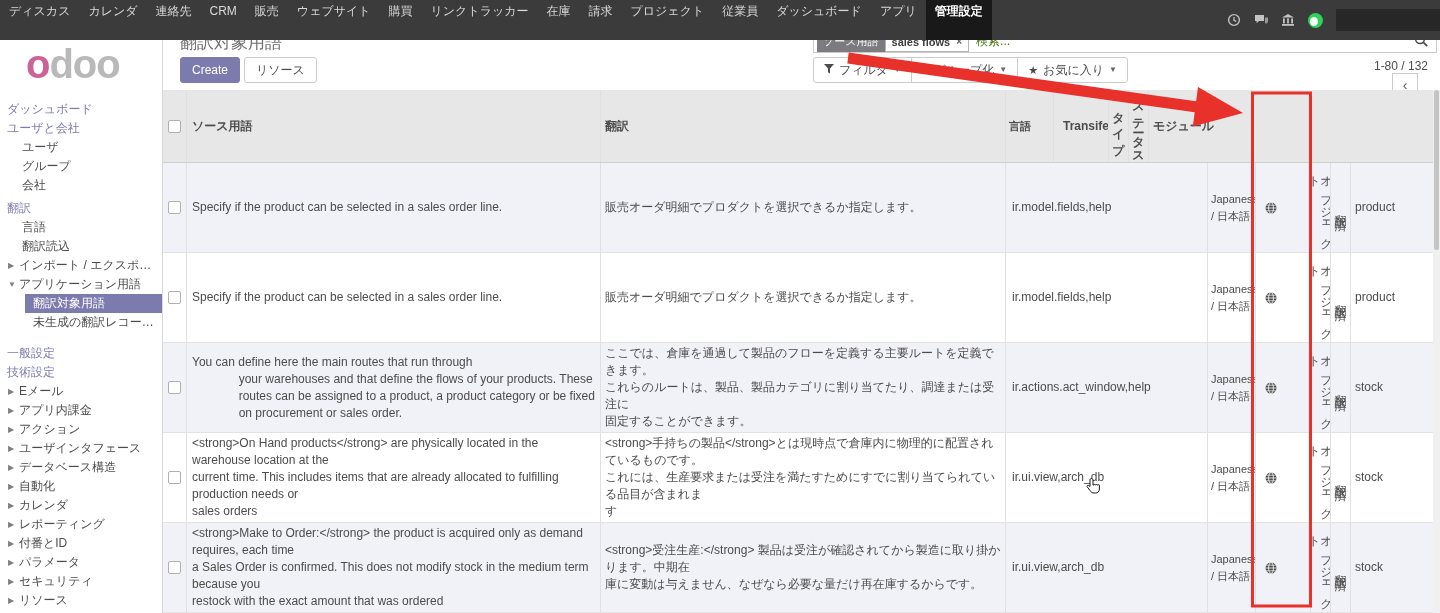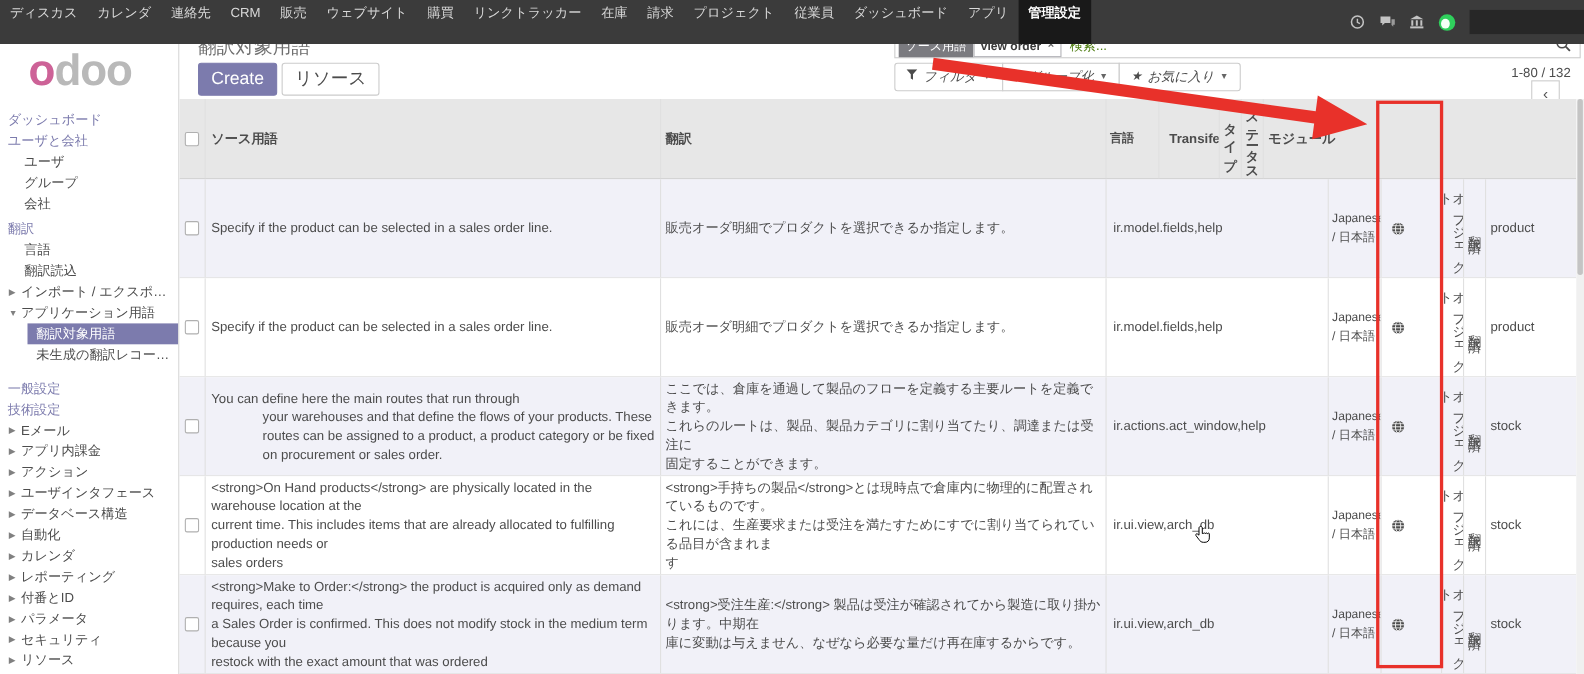--- a/index.html
+++ b/index.html
@@ -31,31 +31,31 @@
   .sb-sublink{padding-left:33px;}
   .sb-selected{background:#7c7bad;color:#fff;margin-left:25px;padding-left:8px;}
   .sb-gap-sm{margin-top:4px;}
   .sb-gap-md{margin-top:12px;}
   .caret{display:inline-block;width:11px;font-size:8px;color:#808080;vertical-align:1px;}
   
   .main{position:absolute;left:163px;top:22px;right:0;bottom:0;background:#fff;}
   .control{position:relative;height:68px;background:#fff;}
   .page-title{position:absolute;left:17px;top:9px;font-size:17px;color:#6f6f6f;}
   .btns{position:absolute;left:17px;top:35px;display:flex;gap:4px;}
-  .btn{font-size:16px;padding:6px 11px;border-radius:3px;border:1px solid #ccc;background:#fff;color:#4c4c4c;cursor:pointer;line-height:1;}
+  .btn{font-size:12px;padding:6px 11px;border-radius:3px;border:1px solid #ccc;background:#fff;color:#4c4c4c;cursor:pointer;line-height:1;}
   .btn-primary{background:#7c7bad;border-color:#7c7bad;color:#fff;}
   .searchbar{position:absolute;left:650px;top:8px;right:3px;height:23px;border:1px solid #ccc;background:#fff;display:flex;align-items:center;padding:0 3px;}
   .facet{display:flex;align-items:stretch;margin-right:7px;font-size:11px;}
   .facet-label{background:#7b7b80;color:#fff;padding:3px 6px;display:flex;align-items:center;}
   .facet-value{border:1px solid #b3b3b8;background:#fff;padding:2px 6px;display:flex;align-items:center;gap:6px;color:#3c3c3c;font-weight:bold;}
   .facet-x{font-size:10px;color:#666;cursor:pointer;font-weight:bold;}
   .search-placeholder{color:#4d7c0f;}
   .mag{margin-left:auto;margin-right:4px;}
   .filterbar{position:absolute;left:650px;top:35px;display:flex;}
-  .fbtn{border:1px solid #ccc;background:#fff;padding:5px 10px;font-size:12px;color:#4c4c4c;cursor:pointer;display:flex;align-items:center;gap:5px;margin-left:-1px;line-height:1.2;font-style:italic;}
+  .fbtn{border:1px solid #ccc;background:#fff;padding:5px 10px;font-size:12px;color:#4c4c4c;cursor:pointer;display:flex;align-items:center;gap:5px;margin-left:-1px;line-height:1.2;}
   .fbtn:first-child{border-radius:3px 0 0 3px;margin-left:0;}
   .fbtn:last-child{border-radius:0 3px 3px 0;}
   .ficon{color:#4c4c4c;font-size:11px;}
   .fcaret{font-size:8px;color:#666;}
   .pager{position:absolute;right:3px;top:37px;display:flex;align-items:center;flex-direction:column;}
   .pager-range{margin-right:9px;color:#4c4c4c;}
   .pbtn{width:26px;height:23px;border:1px solid #ccc;background:#fff;color:#555;font-size:14px;line-height:21px;text-align:center;cursor:pointer;margin-left:-1px;}
   .pbtn:first-child{border-radius:3px 0 0 3px;}
   .pbtn:last-child{border-radius:0 3px 3px 0;}
   
@@ -169,21 +169,21 @@
   <div class="control">
     <div class="page-title">翻訳対象用語</div>
     <div class="btns">
       <button class="btn btn-primary">Create</button>
       <button class="btn">リソース</button>
     </div>
     <div class="searchbar">
       <span class="facet">
         <span class="facet-label">ソース用語</span>
         <span class="facet-value">
-          <span>view order</span>
+          <span>sales flows</span>
           <span class="facet-x">×</span>
         </span>
       </span>
       <span class="search-placeholder">検索...</span>
       <span class="mag">
         <svg width="15" height="15" viewBox="0 0 15 15">
             <circle cx="6" cy="6" r="4.4" fill="none" stroke="#4c4c4c" stroke-width="1.5"></circle>
             <line x1="9.4" y1="9.4" x2="13.2" y2="13.2" stroke="#4c4c4c" stroke-width="1.7"></line>
           </svg>
       </span>

